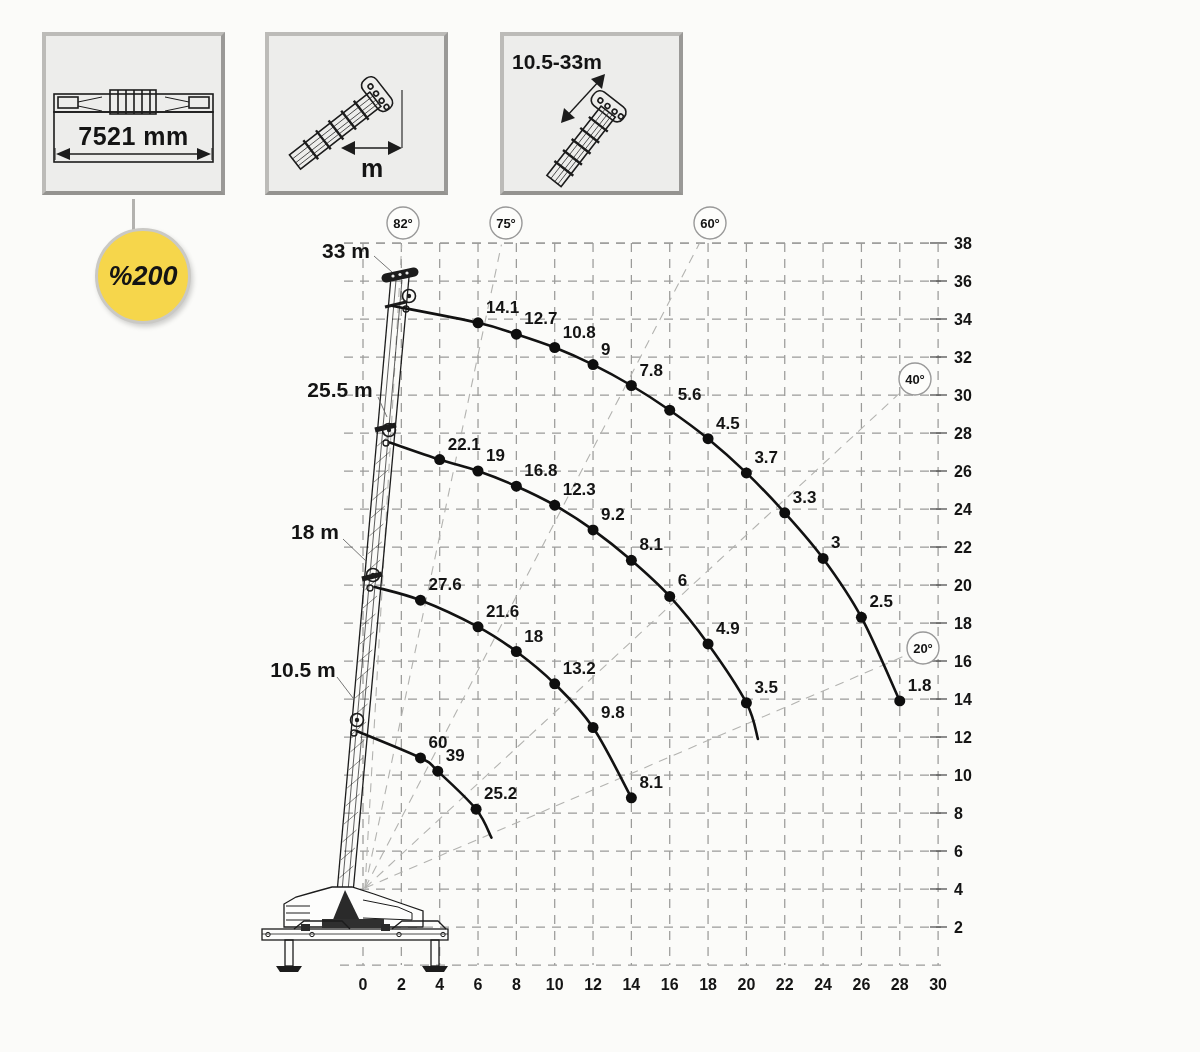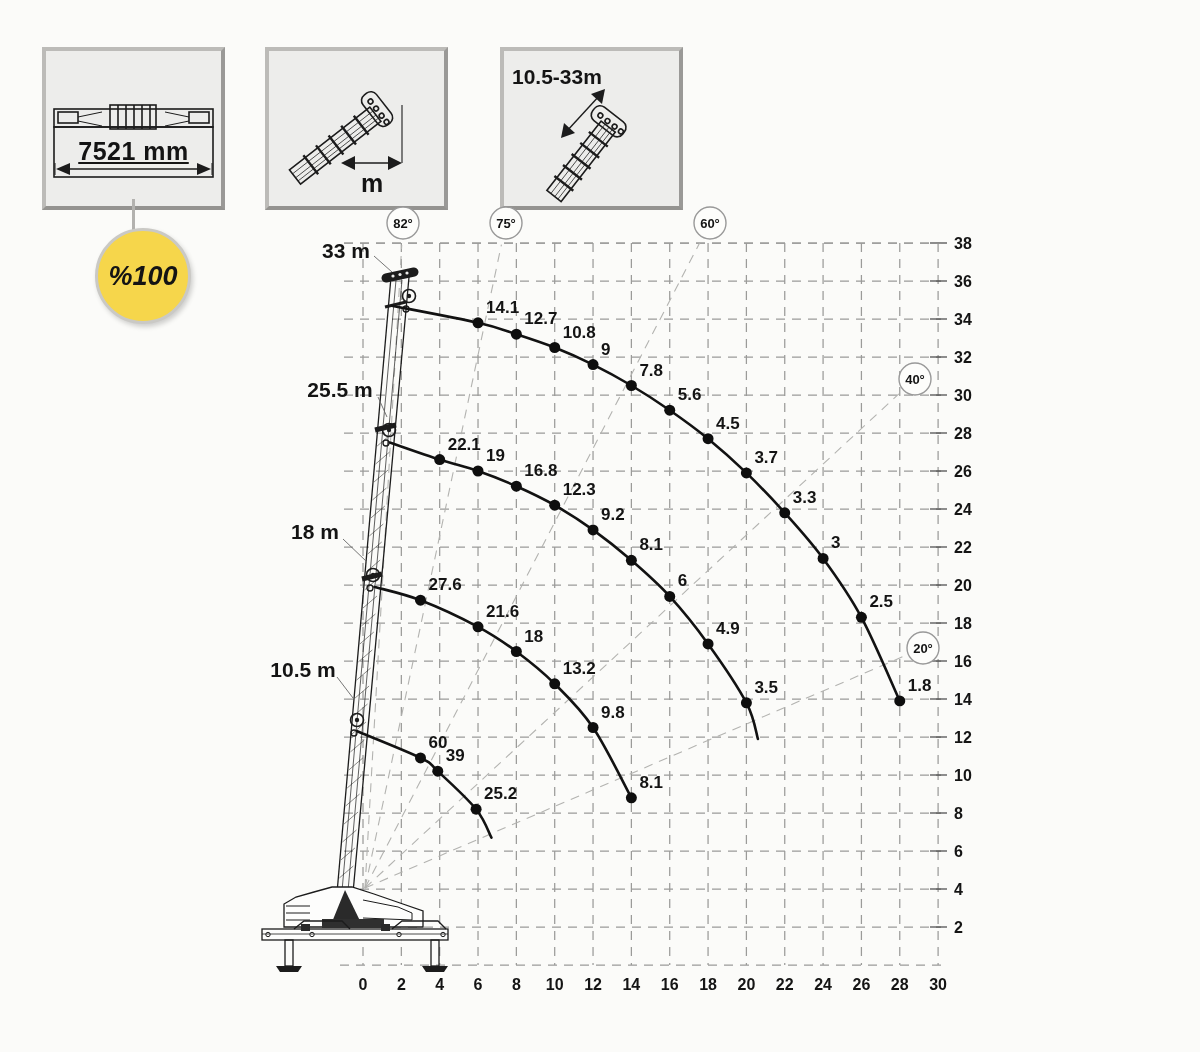--- a/index.html
+++ b/index.html
@@ -1,22 +1,22 @@
 <!DOCTYPE html>
 <html><head>
 <meta charset="utf-8">
 <style>
   html,body{margin:0;padding:0;background:#fbfbf9;}
   #stage{position:relative;width:1200px;height:1052px;background:#fbfbf9;overflow:hidden;
          font-family:"Liberation Sans",sans-serif;color:#141414;}
   .icon-box{position:absolute;top:32px;width:175px;height:155px;background:#ededeb;
-            border:4px solid;border-color:#bcbbb8 #9a9997 #949390 #bcbbb8;margin-top:15px;}
+            border:4px solid;border-color:#bcbbb8 #9a9997 #949390 #bcbbb8;}
   .icon-box svg{position:absolute;left:0;top:0;}
   .box1-label{position:absolute;top:86px;left:0;width:175px;text-align:center;
-              font-size:25px;font-weight:bold;letter-spacing:0.5px;text-decoration:underline;}
+              font-size:25px;font-weight:bold;letter-spacing:0.5px;}
   #badge-line{position:absolute;left:132px;top:199px;width:3px;height:32px;background:#b3b2af;}
   #pct-badge{position:absolute;left:95px;top:228px;width:90px;height:90px;border-radius:50%;
              background:#f6d64b;border:3px solid #cac9c5;box-shadow:2px 3px 5px rgba(0,0,0,0.18);
              display:flex;align-items:center;justify-content:center;}
   #pct-badge span{font-size:27px;font-weight:900;font-style:italic;}
   #chart-svg{position:absolute;left:0;top:0;}
   text{font-family:"Liberation Sans",sans-serif;fill:#141414;}
   .ticklab{font-size:16px;font-weight:bold;}
   .ptlab{font-size:17px;font-weight:bold;}
   .boomlab{font-size:21px;font-weight:bold;}
@@ -86,21 +86,21 @@
       <polygon points="57,87 60,72 71,82" fill="#1c1c1c"></polygon>
       <polygon points="101,38 98,53 87,43" fill="#1c1c1c"></polygon>
       <text x="8" y="33" text-anchor="start" font-size="21" font-weight="bold">10.5-33m</text>
     </svg>
   </div>
 
 
 
   <div id="badge-line"></div>
   <div id="pct-badge">
-    <span>%100</span>
+    <span>%200</span>
   </div>
 
   <svg id="chart-svg" width="1200" height="1052" viewBox="0 0 1200 1052">
     <g id="g-grid">
         <line stroke="#9b9b99" stroke-width="1.25" stroke-dasharray="9 7" x1="363" y1="243" x2="363" y2="965"></line>
         <line stroke="#9b9b99" stroke-width="1.25" stroke-dasharray="9 7" x1="401.34000000000003" y1="243" x2="401.34000000000003" y2="965"></line>
         <line stroke="#9b9b99" stroke-width="1.25" stroke-dasharray="9 7" x1="439.68" y1="243" x2="439.68" y2="965"></line>
         <line stroke="#9b9b99" stroke-width="1.25" stroke-dasharray="9 7" x1="478.02" y1="243" x2="478.02" y2="965"></line>
         <line stroke="#9b9b99" stroke-width="1.25" stroke-dasharray="9 7" x1="516.36" y1="243" x2="516.36" y2="965"></line>
         <line stroke="#9b9b99" stroke-width="1.25" stroke-dasharray="9 7" x1="554.7" y1="243" x2="554.7" y2="965"></line>

